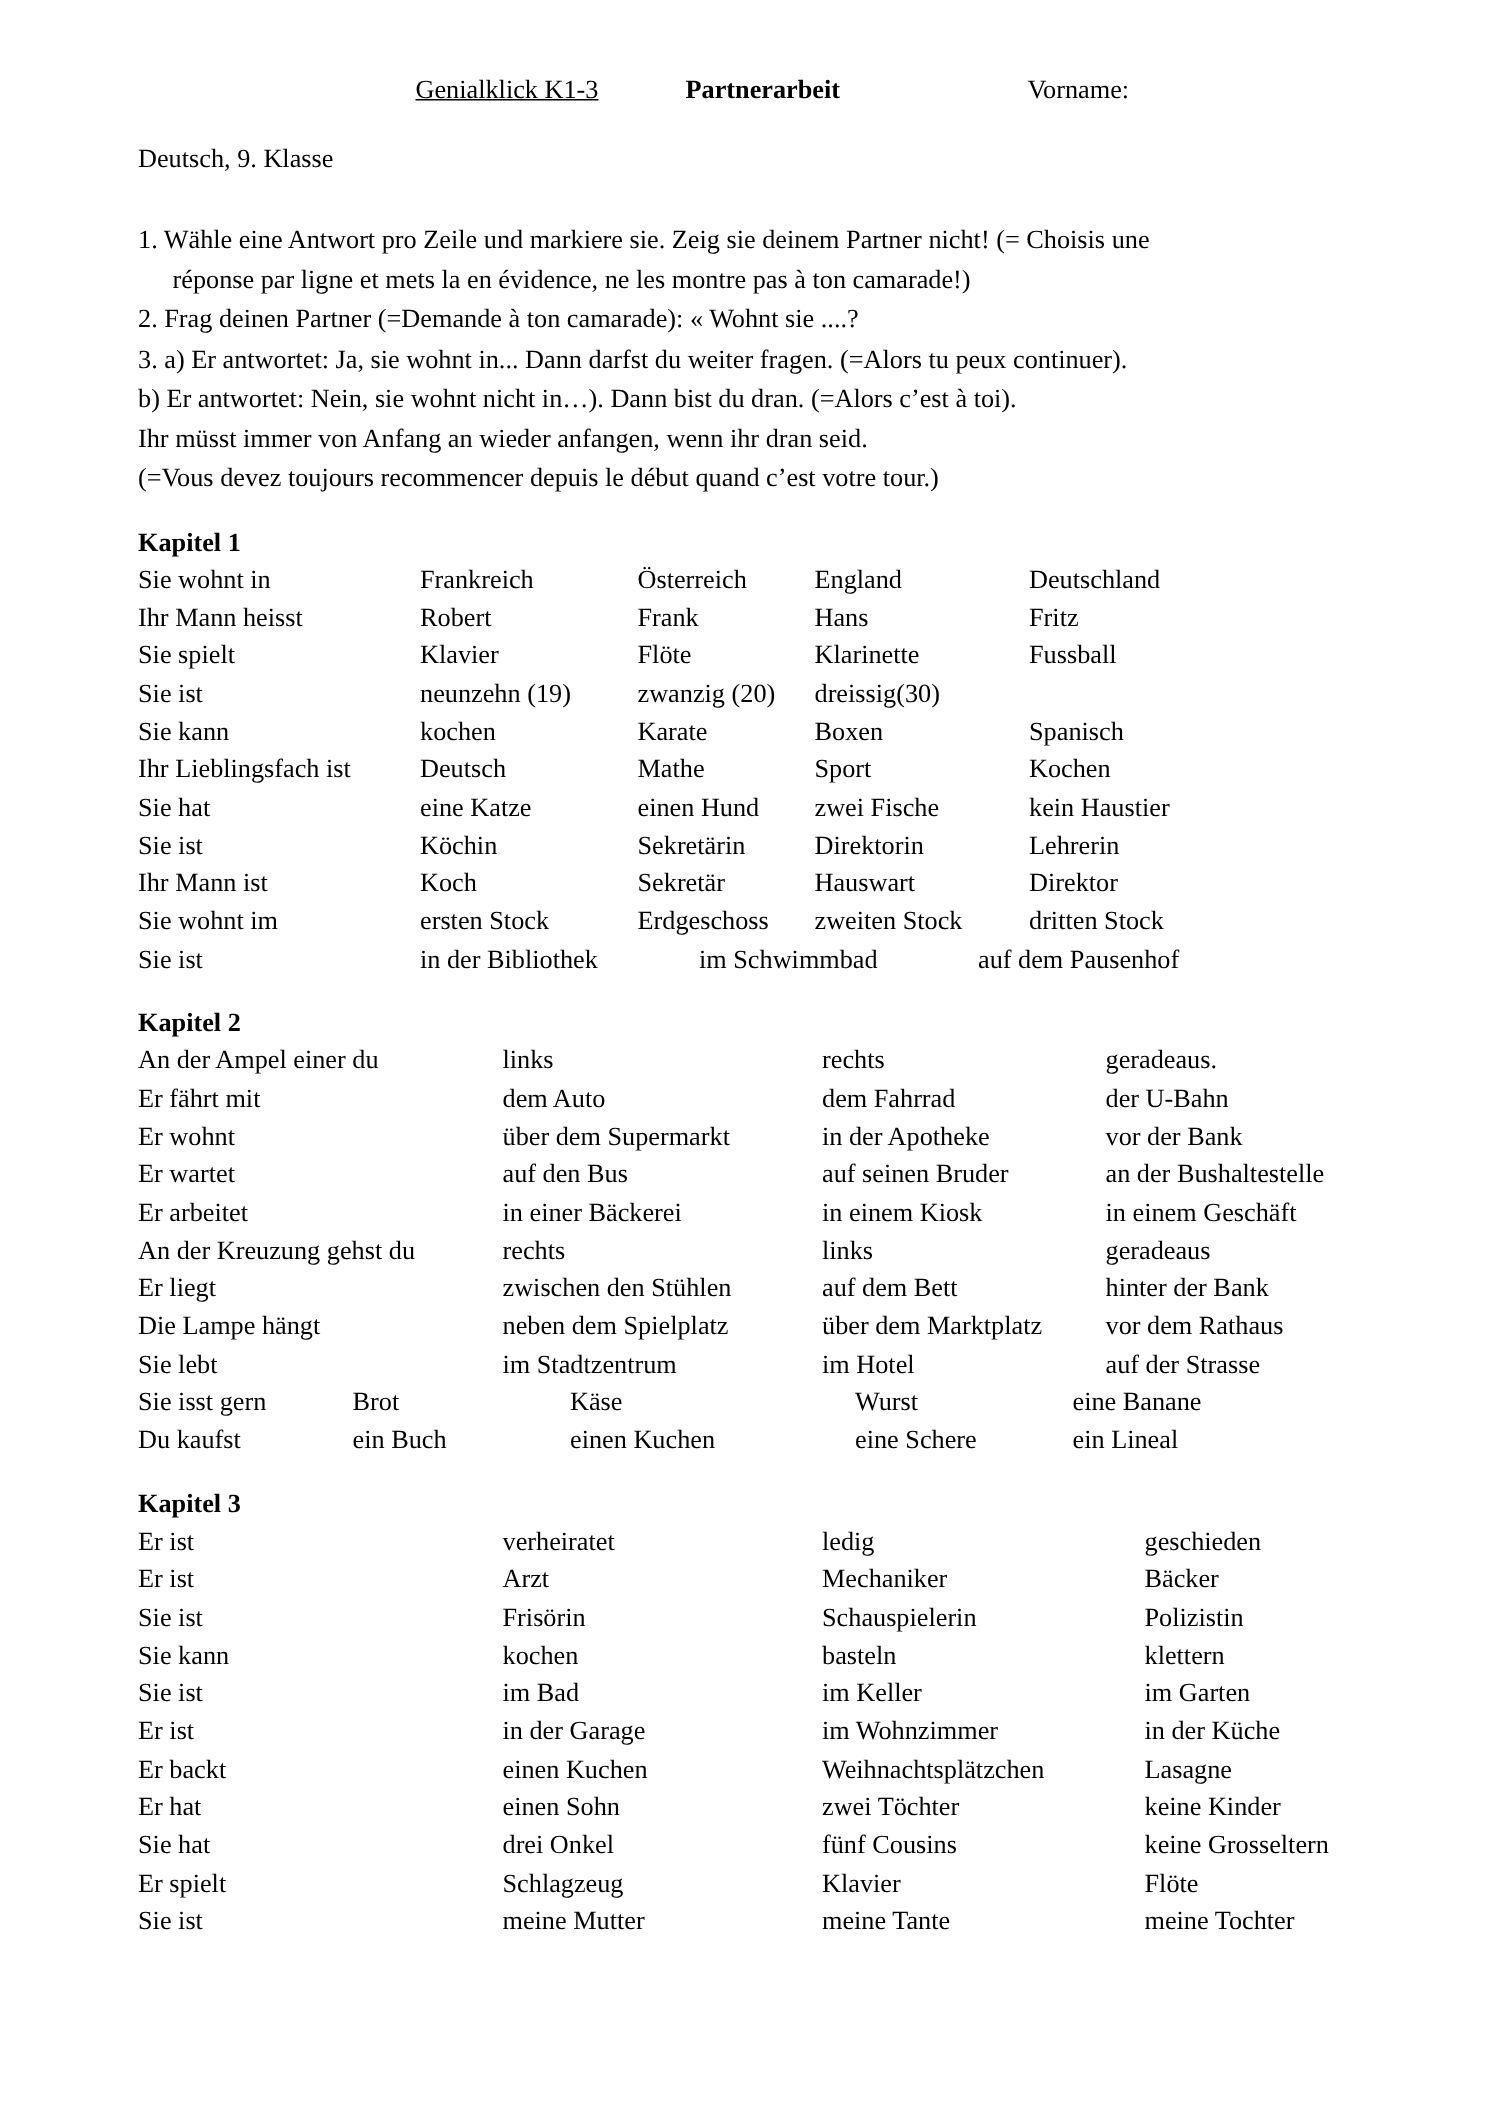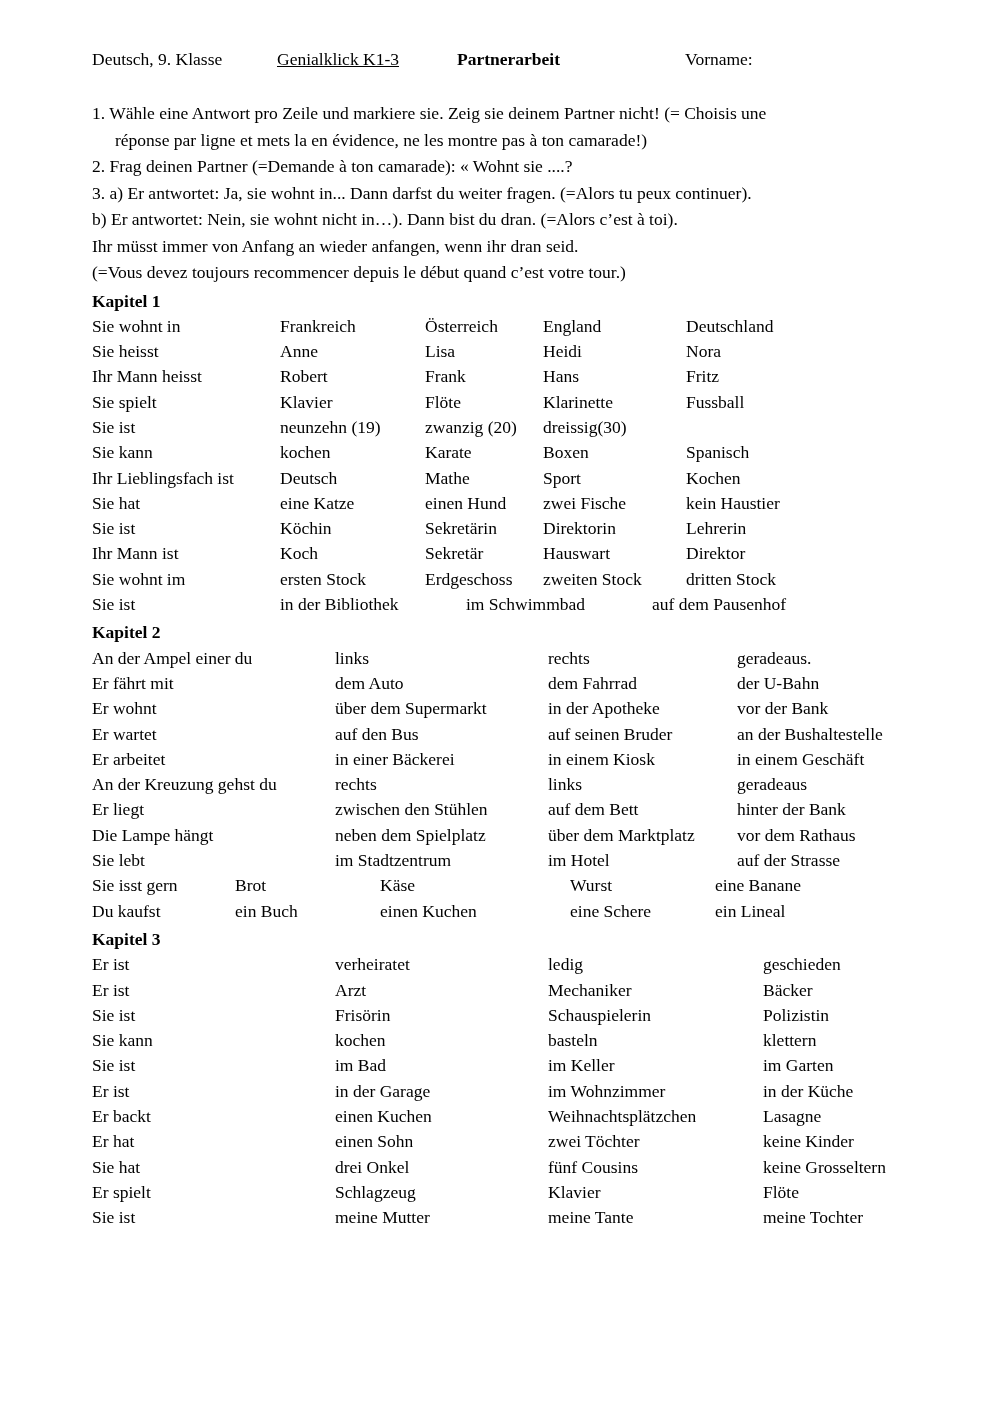--- a/index.html
+++ b/index.html
@@ -5,27 +5,27 @@
   html,body{margin:0;padding:0;background:#e8e8e8;}
   .page{
     width:1000px;height:1415px;box-sizing:border-box;
     background:#ffffff;color:#000000;
     padding:46px 70px 0 92px;
     font-family:"Liberation Serif", serif;
     font-size:17.5px;line-height:25.3px;
     overflow:hidden;
   }
   .header{display:flex;line-height:26px;}
-  .header .course{width:185px;}
+  .header .course{width:185px;margin-top:46px;}
   .header .book{width:180px;text-decoration:underline;}
   .header .title{width:228px;font-weight:bold;}
   .instructions{margin-top:28px;line-height:26.5px;}
   .instr-line{white-space:nowrap;}
   .instr-line.indent{padding-left:23px;}
-  .sec{margin-top:3px;}
+  .sec{margin-top:17px;}
   .sec-title{font-weight:bold;}
   .row{display:grid;}
   .cell{white-space:nowrap;overflow:visible;}
   .sec0 .opts4{grid-template-columns:188px 145px 118px 143px 1fr;}
   .sec0 .opts3{grid-template-columns:188px 186px 186px 1fr;}
   .sec1 .opts3{grid-template-columns:243px 213px 189px 1fr;}
   .sec1 .opts4{grid-template-columns:143px 145px 190px 145px 1fr;}
   .sec2 .opts3{grid-template-columns:243px 213px 215px 1fr;}
 </style>
 </head>
@@ -53,27 +53,20 @@
       <section class="sec sec0">
         <div class="sec-title">Kapitel 1</div>
         <div class="row opts4">
           <span class="cell label">Sie wohnt in</span>
           <span class="cell option">Frankreich</span>
           <span class="cell option">Österreich</span>
           <span class="cell option">England</span>
           <span class="cell option">Deutschland</span>
         </div>
         <div class="row opts4">
-          <span class="cell label">Sie heisst</span>
-          <span class="cell option">Anne</span>
-          <span class="cell option">Lisa</span>
-          <span class="cell option">Heidi</span>
-          <span class="cell option">Nora</span>
-        </div>
-        <div class="row opts4">
           <span class="cell label">Ihr Mann heisst</span>
           <span class="cell option">Robert</span>
           <span class="cell option">Frank</span>
           <span class="cell option">Hans</span>
           <span class="cell option">Fritz</span>
         </div>
         <div class="row opts4">
           <span class="cell label">Sie spielt</span>
           <span class="cell option">Klavier</span>
           <span class="cell option">Flöte</span>

